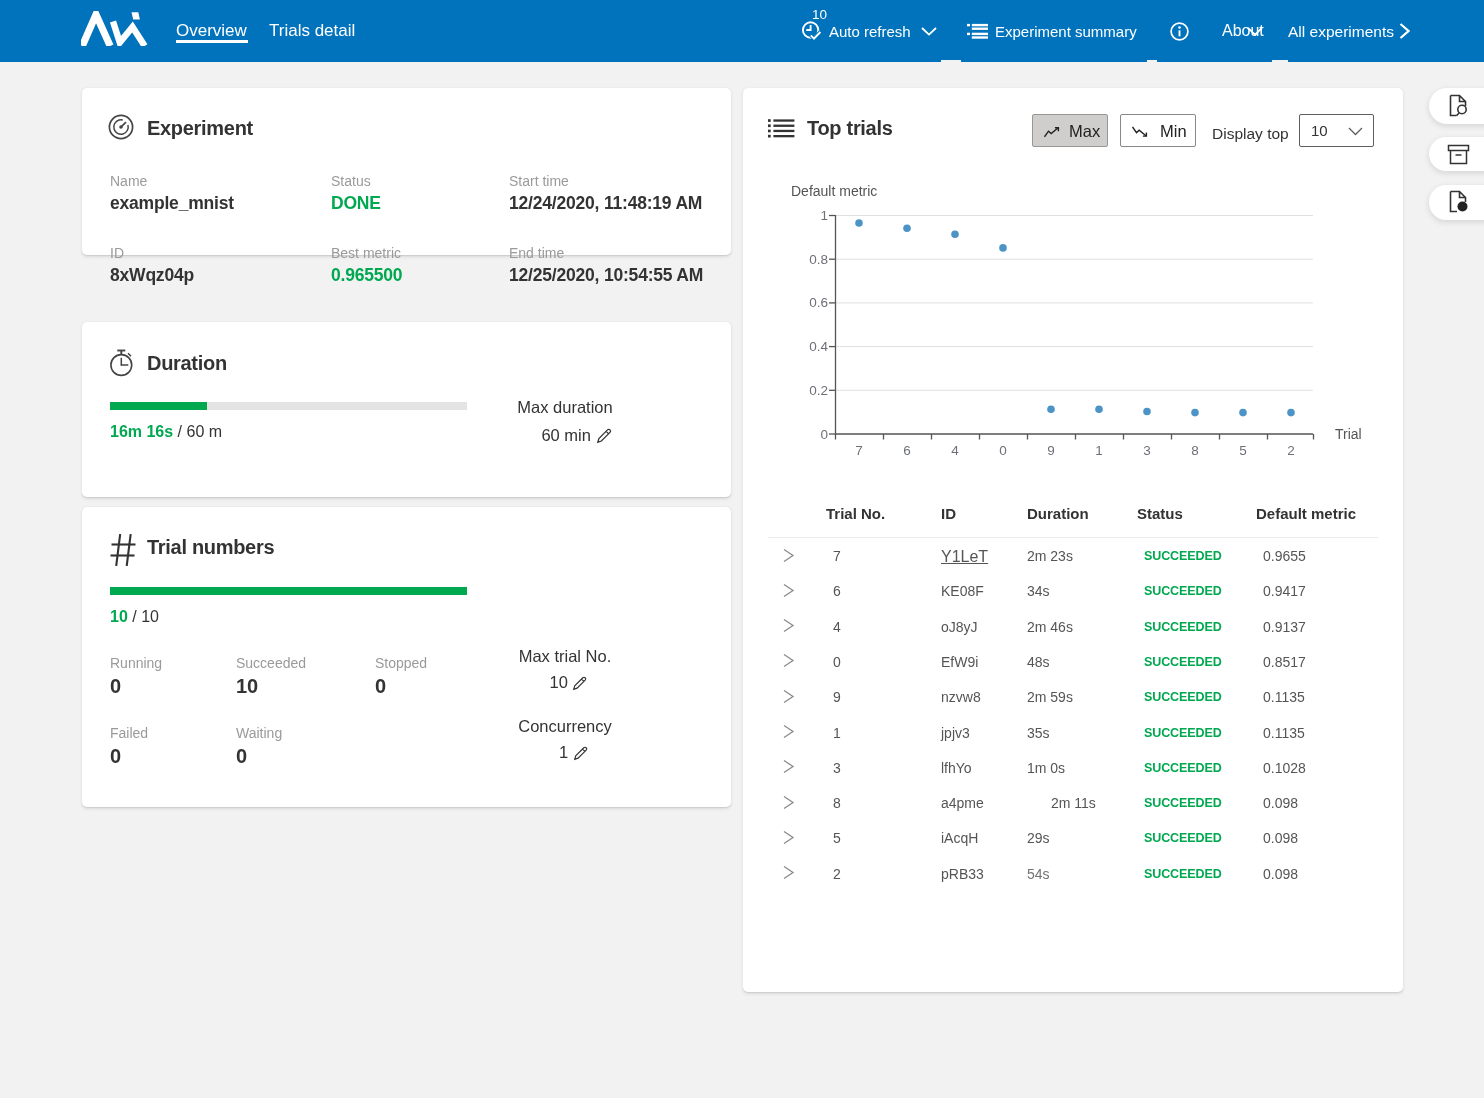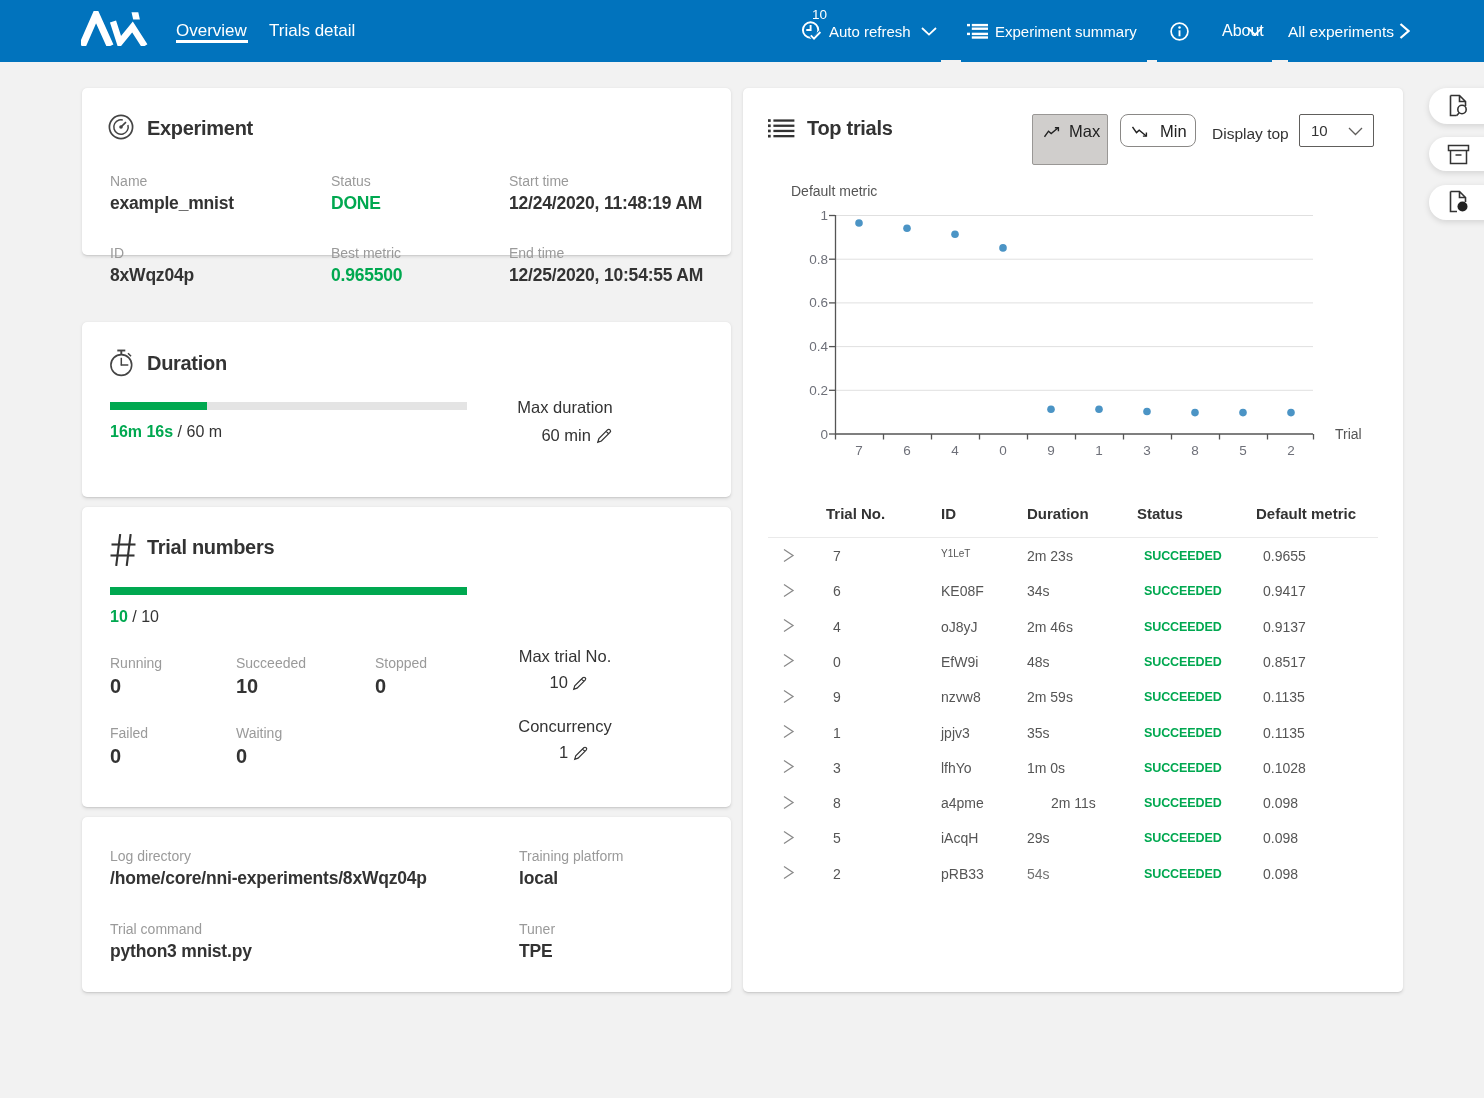--- a/index.html
+++ b/index.html
@@ -147,52 +147,42 @@
     </svg>
   </div>
   <div class="abs ctr" style="left:370px; top:210px; width:226px; font-size:16.5px;">Concurrency</div>
   <div class="abs ctr" style="left:379px; top:236px; width:226px; font-size:16.5px;">1
     <svg width="16" height="16" viewBox="0 0 17 17" style="vertical-align:-3px;">
       <path d="M1.8 15.2 L2.9 11.5 L11.5 2.9 C12.2 2.2 13.3 2.2 14 2.9 C14.7 3.6 14.7 4.7 14 5.4 L5.4 14 L1.8 15.2 Z M10.2 4.4 L12.6 6.8" fill="none" stroke="#333" stroke-width="1.25"></path>
     </svg>
   </div>
 </div>
 
-<div class="card" id="card4" style="left:82px; top:817px; width:649px; height:175px;">
-  <div class="lab" style="left:28px;  top:31px;">Log directory</div>
-  <div class="val" style="left:28px;  top:51px;">/home/core/nni-experiments/8xWqz04p</div>
-  <div class="lab" style="left:437px; top:31px;">Training platform</div>
-  <div class="val" style="left:437px; top:51px;">local</div>
-  <div class="lab" style="left:28px;  top:104px;">Trial command</div>
-  <div class="val" style="left:28px;  top:124px;">python3 mnist.py</div>
-  <div class="lab" style="left:437px; top:104px;">Tuner</div>
-  <div class="val" style="left:437px; top:124px;">TPE</div>
-</div>
 
 <div class="card" id="card5" style="left:743px; top:88px; width:660px; height:904px;">
   <svg class="abs" style="left:25px; top:31px;" width="27" height="19" viewBox="0 0 27 19">
     <rect x="0" y="0.2" width="2.7" height="2.7" fill="#333"></rect>
     <rect x="0" y="5.4" width="2.7" height="2.7" fill="#333"></rect>
     <rect x="0" y="10.6" width="2.7" height="2.7" fill="#333"></rect>
     <rect x="0" y="15.8" width="2.7" height="2.7" fill="#333"></rect>
     <rect x="5.4" y="0.4" width="21" height="2.3" fill="#333"></rect>
     <rect x="5.4" y="5.6" width="21" height="2.3" fill="#333"></rect>
     <rect x="5.4" y="10.8" width="21" height="2.3" fill="#333"></rect>
     <rect x="5.4" y="16" width="21" height="2.3" fill="#333"></rect>
   </svg>
   <div class="ttl" style="left:64px; top:29px;">Top trials</div>
 
-  <div class="abs" style="left:289px; top:26px; width:76px; height:51px; background:#d0cecc; border:1px solid #999795; border-radius:2px;">
+  <div class="abs" style="left:289px; top:26px; width:76px; height:33px; background:#d0cecc; border:1px solid #999795; border-radius:2px;">
     <svg class="abs" style="left:11px; top:12px;" width="16" height="11" viewBox="0 0 16 11">
       <polyline points="0.5,9.8 4.5,4.2 7.2,6.6 14.2,0.8" fill="none" stroke="#222" stroke-width="1.4"></polyline>
       <polyline points="10.9,0.7 14.4,0.7 14.4,4.3" fill="none" stroke="#222" stroke-width="1.4"></polyline>
     </svg>
     <div class="abs" style="left:36px; top:7px; font-size:16.5px; color:#222;">Max</div>
   </div>
-  <div class="abs" style="left:377px; top:26px; width:76px; height:33px; background:#fff; border:1px solid #8a8886; border-radius:8px;">
+  <div class="abs" style="left:377px; top:26px; width:76px; height:33px; background:#fff; border:1px solid #8a8886; border-radius:2px;">
     <svg class="abs" style="left:11px; top:11px;" width="16" height="11" viewBox="0 0 16 11">
       <polyline points="0.5,1 4.5,6.6 7.2,4.2 14.2,10" fill="none" stroke="#222" stroke-width="1.4"></polyline>
       <polyline points="10.9,10.1 14.4,10.1 14.4,6.5" fill="none" stroke="#222" stroke-width="1.4"></polyline>
     </svg>
     <div class="abs" style="left:39px; top:7px; font-size:16.5px; color:#222;">Min</div>
   </div>
   <div class="abs" style="left:469px; top:37px; font-size:15.5px; color:#333;">Display top</div>
   <div class="abs" style="left:556px; top:26px; width:75px; height:33px; background:#fff; border:1px solid #605e5c; border-radius:2px;">
     <div class="abs" style="left:11px; top:7px; font-size:15px; color:#333;">10</div>
     <svg class="abs" style="left:48px; top:12px;" width="15" height="9" viewBox="0 0 15 9">
@@ -269,21 +259,21 @@
   <div class="abs" style="left:198px; top:417px; font-size:15px; font-weight:700;">ID</div>
   <div class="abs" style="left:284px; top:417px; font-size:15px; font-weight:700;">Duration</div>
   <div class="abs" style="left:394px; top:417px; font-size:15px; font-weight:700;">Status</div>
   <div class="abs" style="left:513px; top:417px; font-size:15px; font-weight:700;">Default metric</div>
   <div class="abs" style="left:25px; top:449px; width:610px; height:1px; background:#eaeaea;"></div>
   <div id="rows">
         <svg class="abs" style="left:39px; top:459.5px;" width="13" height="15" viewBox="0 0 13 15">
           <polyline points="2,1.5 11,7.5 2,13.5" fill="none" stroke="#8a8a8a" stroke-width="1.3" transform="scale(1,1)"></polyline>
         </svg>
         <div class="abs" style="left:90px; top:460.0px; font-size:14px; color:#555;">7</div>
-        <div class="abs" style="left:198px; top:460.0px; font-size:10px; color:#555;">Y1LeT</div>
+        <div class="abs" style="left:198px; top:460.0px; font-size:16px; color:#555;text-decoration:underline;">Y1LeT</div>
         <div class="abs" style="left:284px; top:460.0px; font-size:14px; color:#555;">2m 23s</div>
         <div class="abs" style="left:401px; top:461.0px; font-size:12.5px; font-weight:700; color:#00a850; letter-spacing:-0.1px;">SUCCEEDED</div>
         <div class="abs" style="left:520px; top:460.0px; font-size:14px; color:#555;">0.9655</div>
         <svg class="abs" style="left:39px; top:494.8px;" width="13" height="15" viewBox="0 0 13 15">
           <polyline points="2,1.5 11,7.5 2,13.5" fill="none" stroke="#8a8a8a" stroke-width="1.3" transform="scale(1,1)"></polyline>
         </svg>
         <div class="abs" style="left:90px; top:495.3px; font-size:14px; color:#555;">6</div>
         <div class="abs" style="left:198px; top:495.3px; font-size:14px; color:#555;">KE08F</div>
         <div class="abs" style="left:284px; top:495.3px; font-size:14px; color:#555;">34s</div>
         <div class="abs" style="left:401px; top:496.3px; font-size:12.5px; font-weight:700; color:#00a850; letter-spacing:-0.1px;">SUCCEEDED</div>

